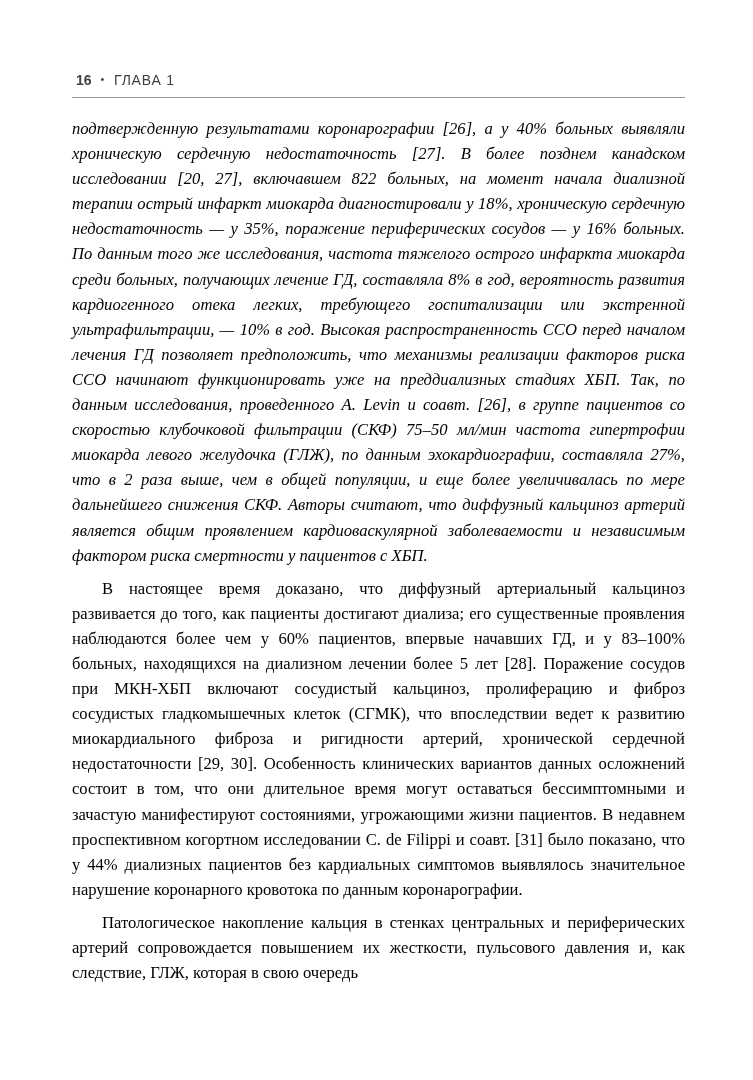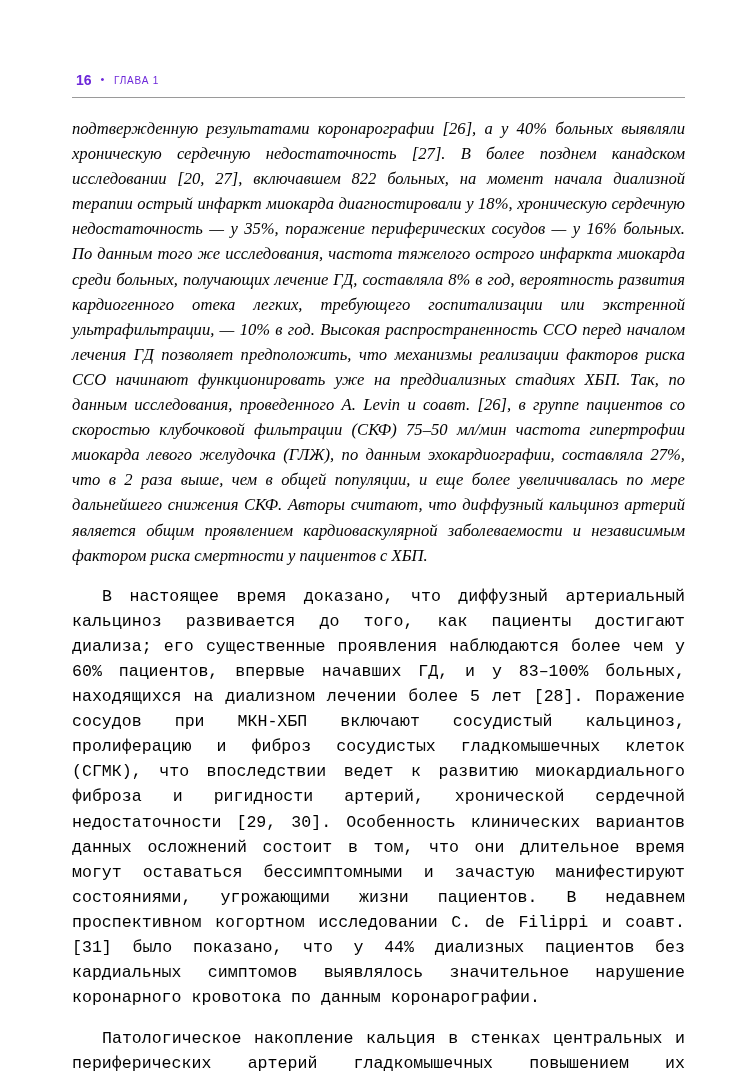--- a/index.html
+++ b/index.html
@@ -22,36 +22,36 @@
     padding: 72px 68px 40px 72px;
     position: relative;
   }
   .running-head {
     display: flex;
     align-items: center;
     gap: 9px;
     font-family: "Liberation Sans", "DejaVu Sans", sans-serif;
     font-size: 12.5px;
     letter-spacing: 0.6px;
-    color: #6d28d9;
+    color: #404040;
     padding-left: 4px;
   }
   .folio {
     font-weight: bold;
     font-size: 14px;
     letter-spacing: 0;
   }
   .bullet-dot {
     font-size: 11px;
     line-height: 1;
     position: relative;
     top: -1px;
   }
   .chapter-label {
-    font-size: 10px;
+    font-size: 14px;
     letter-spacing: 0.8px;
   }
   .rule {
     margin-top: 9px;
     border-bottom: 1px solid #9a9a9a;
     width: 100%;
   }
   .body-text {
     margin-top: 18px;
     font-size: 16.6px;
@@ -62,35 +62,34 @@
   }
   .body-text p {
     margin: 0;
     text-indent: 30px;
   }
   .body-text p.noindent {
     text-indent: 0;
     font-style: italic;
   }
   .body-text p + p {
-    margin-top: 16px;
-    font-family: Liberation Mono, monospace;
+    margin-top: 8px;
   }
 </style>
 </head>
 <body>
 
 <div class="page">
 
   <div class="running-head">
     <span class="folio">16</span>
     <span class="bullet-dot">•</span>
     <span class="chapter-label">ГЛАВА 1</span>
   </div>
   <div class="rule"></div>
 
   <div class="body-text">
     <p class="noindent">подтвержденную результатами коронарографии [26], а у 40% больных выявляли хроническую сердечную недостаточность [27]. В более позднем канадском исследовании [20, 27], включавшем 822 больных, на момент начала диализной терапии острый инфаркт миокарда диагностировали у 18%, хроническую сердечную недостаточность — у 35%, поражение периферических сосудов — у 16% больных. По данным того же исследования, частота тяжелого острого инфаркта миокарда среди больных, получающих лечение ГД, составляла 8% в год, вероятность развития кардиогенного отека легких, требующего госпитализации или экстренной ультрафильтрации, — 10% в год. Высокая распространенность ССО перед началом лечения ГД позволяет предположить, что механизмы реализации факторов риска ССО начинают функционировать уже на преддиализных стадиях ХБП. Так, по данным исследования, проведенного A. Levin и соавт. [26], в группе пациентов со скоростью клубочковой фильтрации (СКФ) 75–50 мл/мин частота гипертрофии миокарда левого желудочка (ГЛЖ), по данным эхокардиографии, составляла 27%, что в 2 раза выше, чем в общей популяции, и еще более увеличивалась по мере дальнейшего снижения СКФ. Авторы считают, что диффузный кальциноз артерий является общим проявлением кардиоваскулярной заболеваемости и независимым фактором риска смертности у пациентов с ХБП.</p>
     <p>В настоящее время доказано, что диффузный артериальный кальциноз развивается до того, как пациенты достигают диализа; его существенные проявления наблюдаются более чем у 60% пациентов, впервые начавших ГД, и у 83–100% больных, находящихся на диализном лечении более 5 лет [28]. Поражение сосудов при МКН-ХБП включают сосудистый кальциноз, пролиферацию и фиброз сосудистых гладкомышечных клеток (СГМК), что впоследствии ведет к развитию миокардиального фиброза и ригидности артерий, хронической сердечной недостаточности [29, 30]. Особенность клинических вариантов данных осложнений состоит в том, что они длительное время могут оставаться бессимптомными и зачастую манифестируют состояниями, угрожающими жизни пациентов. В недавнем проспективном когортном исследовании C. de Filippi и соавт. [31] было показано, что у 44% диализных пациентов без кардиальных симптомов выявлялось значительное нарушение коронарного кровотока по данным коронарографии.</p>
-    <p>Патологическое накопление кальция в стенках центральных и периферических артерий гладкомышечных повышением их жесткости, пульсового давления и, как следствие, ГЛЖ, которая в свою очередь</p>
+    <p>Патологическое накопление кальция в стенках центральных и периферических артерий сопровождается повышением их жесткости, пульсового давления и, как следствие, ГЛЖ, которая в свою очередь</p>
   </div>
 
 </div>
 
 </body></html>

